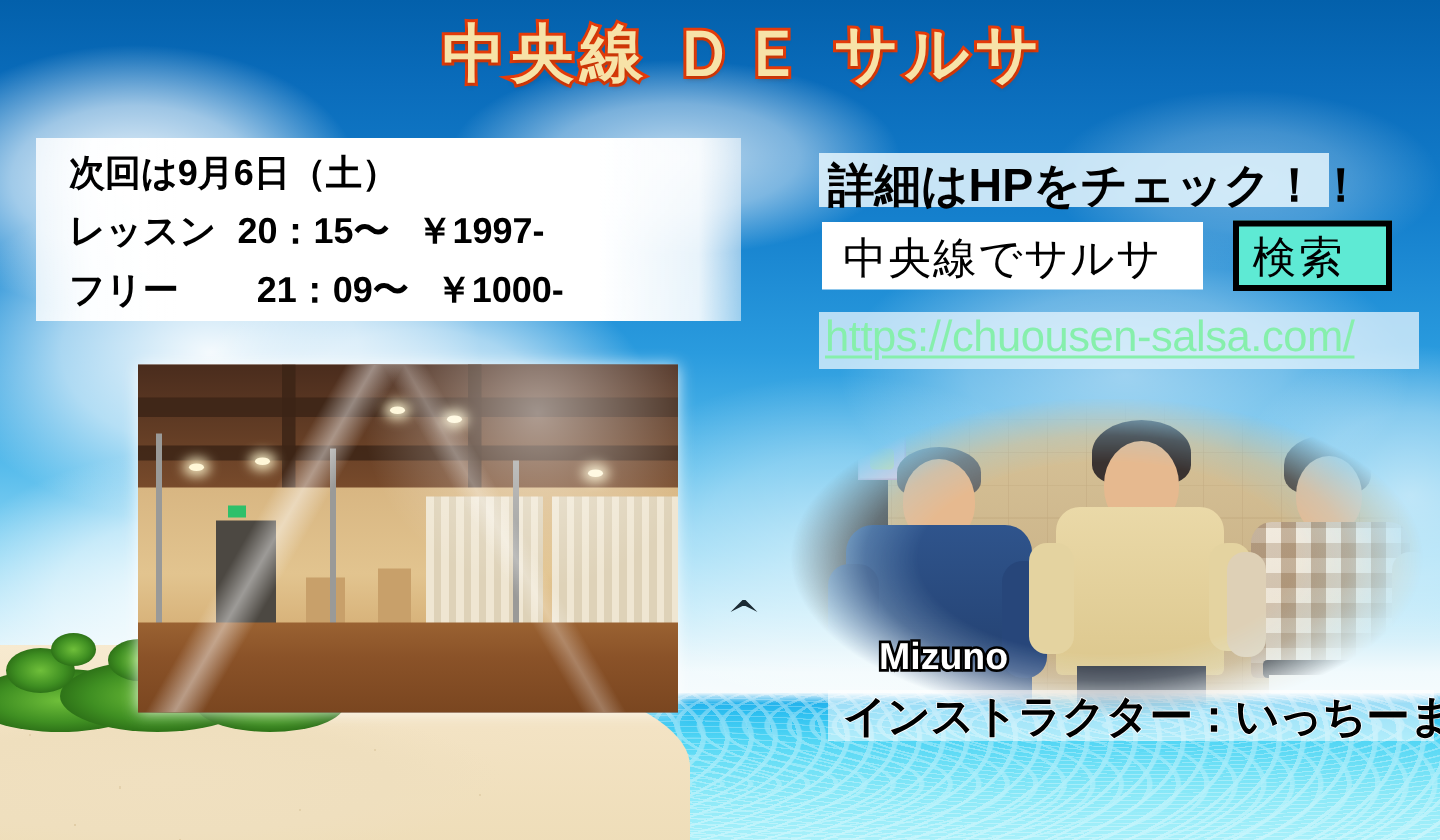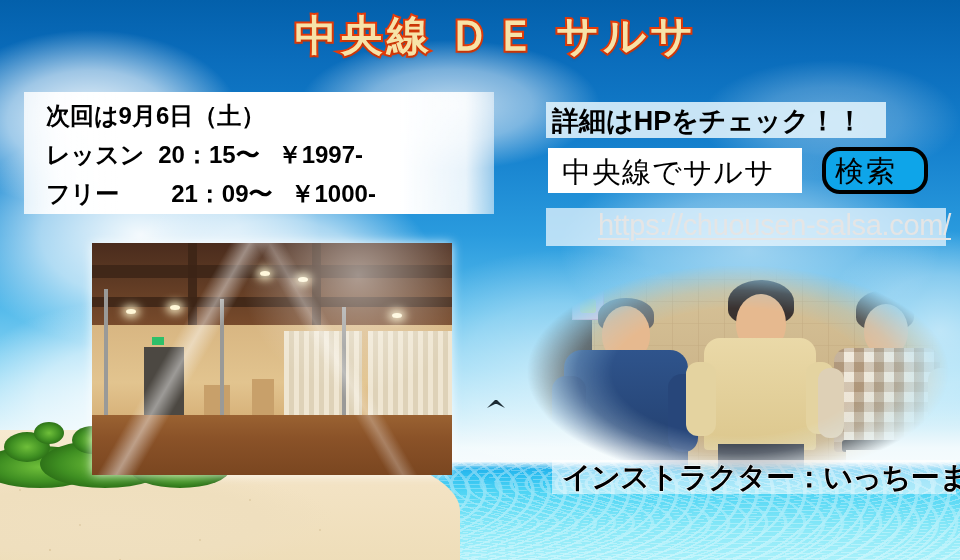--- a/index.html
+++ b/index.html
@@ -143,57 +143,56 @@
   .sp-a { display:inline-block; width:14px; }
   .sp-b { display:inline-block; width:18px; }
 
   
   .hp-band {
     position:absolute; left:546px; top:102px; width:340px; height:36px;
     background:rgba(224,242,252,.88);
   }
   .hp-head {
     position:absolute; left:552px; top:103px;
-    font-size:27px; font-weight:700; color:#000;
+    font-size:31px; font-weight:700; color:#000;
     white-space:nowrap;
   }
   .search-box {
     position:absolute; left:548px; top:148px; width:254px; height:45px;
     background:#ffffff;
   }
   .search-box span {
     position:absolute; left:14px; top:5px;
     font-size:29px; font-weight:500; color:#000; letter-spacing:1px;
     white-space:nowrap;
     text-align:center;
   }
   .search-btn {
     position:absolute; left:822px; top:147px; width:106px; height:47px;
-    background:#0ea5e9;
+    background:#5eead4;
     border:4px solid #000;
-    border-radius:18px;
+    border-radius:0;
   }
   .search-btn span {
     position:absolute; left:9px; top:1px;
     font-size:29px; font-weight:500; color:#000; letter-spacing:2px;
   }
   .url-band {
     position:absolute; left:546px; top:208px; width:400px; height:38px;
     background:rgba(232,246,253,.75);
   }
   .url {
     position:absolute; left:550px; top:209px;
     font-size:29px; font-weight:500;
-    color:#e5e5e5;
+    color:#86efac;
     text-decoration:underline;
     text-decoration-thickness:2px;
     text-underline-offset:3px;
     white-space:nowrap;
     letter-spacing:-0.3px;
-    margin-left:48px;
   }
 
   
   .studio {
     position:absolute; left:92px; top:243px; width:360px; height:232px;
     overflow:hidden;
     box-shadow:0 0 10px rgba(255,255,255,.85);
     background:#6b4530;
   }
   .st-ceiling {
@@ -439,16 +438,17 @@
                linear-gradient(180deg,#e8dcc8,#d9c9ac);
              border-radius:14px 14px 4px 4px;"></div>
         <div class="arm" style="left:2px; top:86px; width:26px;height:70px; background:#ded0b6; border-radius:12px;"></div>
         <div class="arm" style="left:112px; top:86px; width:26px;height:70px; background:#ded0b6; border-radius:12px;"></div>
         <div class="pants" style="left:26px; top:158px; width:90px;height:12px; background:#15161a; border-radius:3px;"></div>
         <div class="pants" style="left:30px; top:168px; width:82px;height:44px; background:#e9e3d4;"></div>
       </div>
     </div>
   </div>
 
+  <div class="mizuno">Mizuno</div>
   <div class="instructor-band"></div>
   <div class="instructor">インストラクター：いっちーまなみ</div>
 
 </div>
 
 </body></html>

